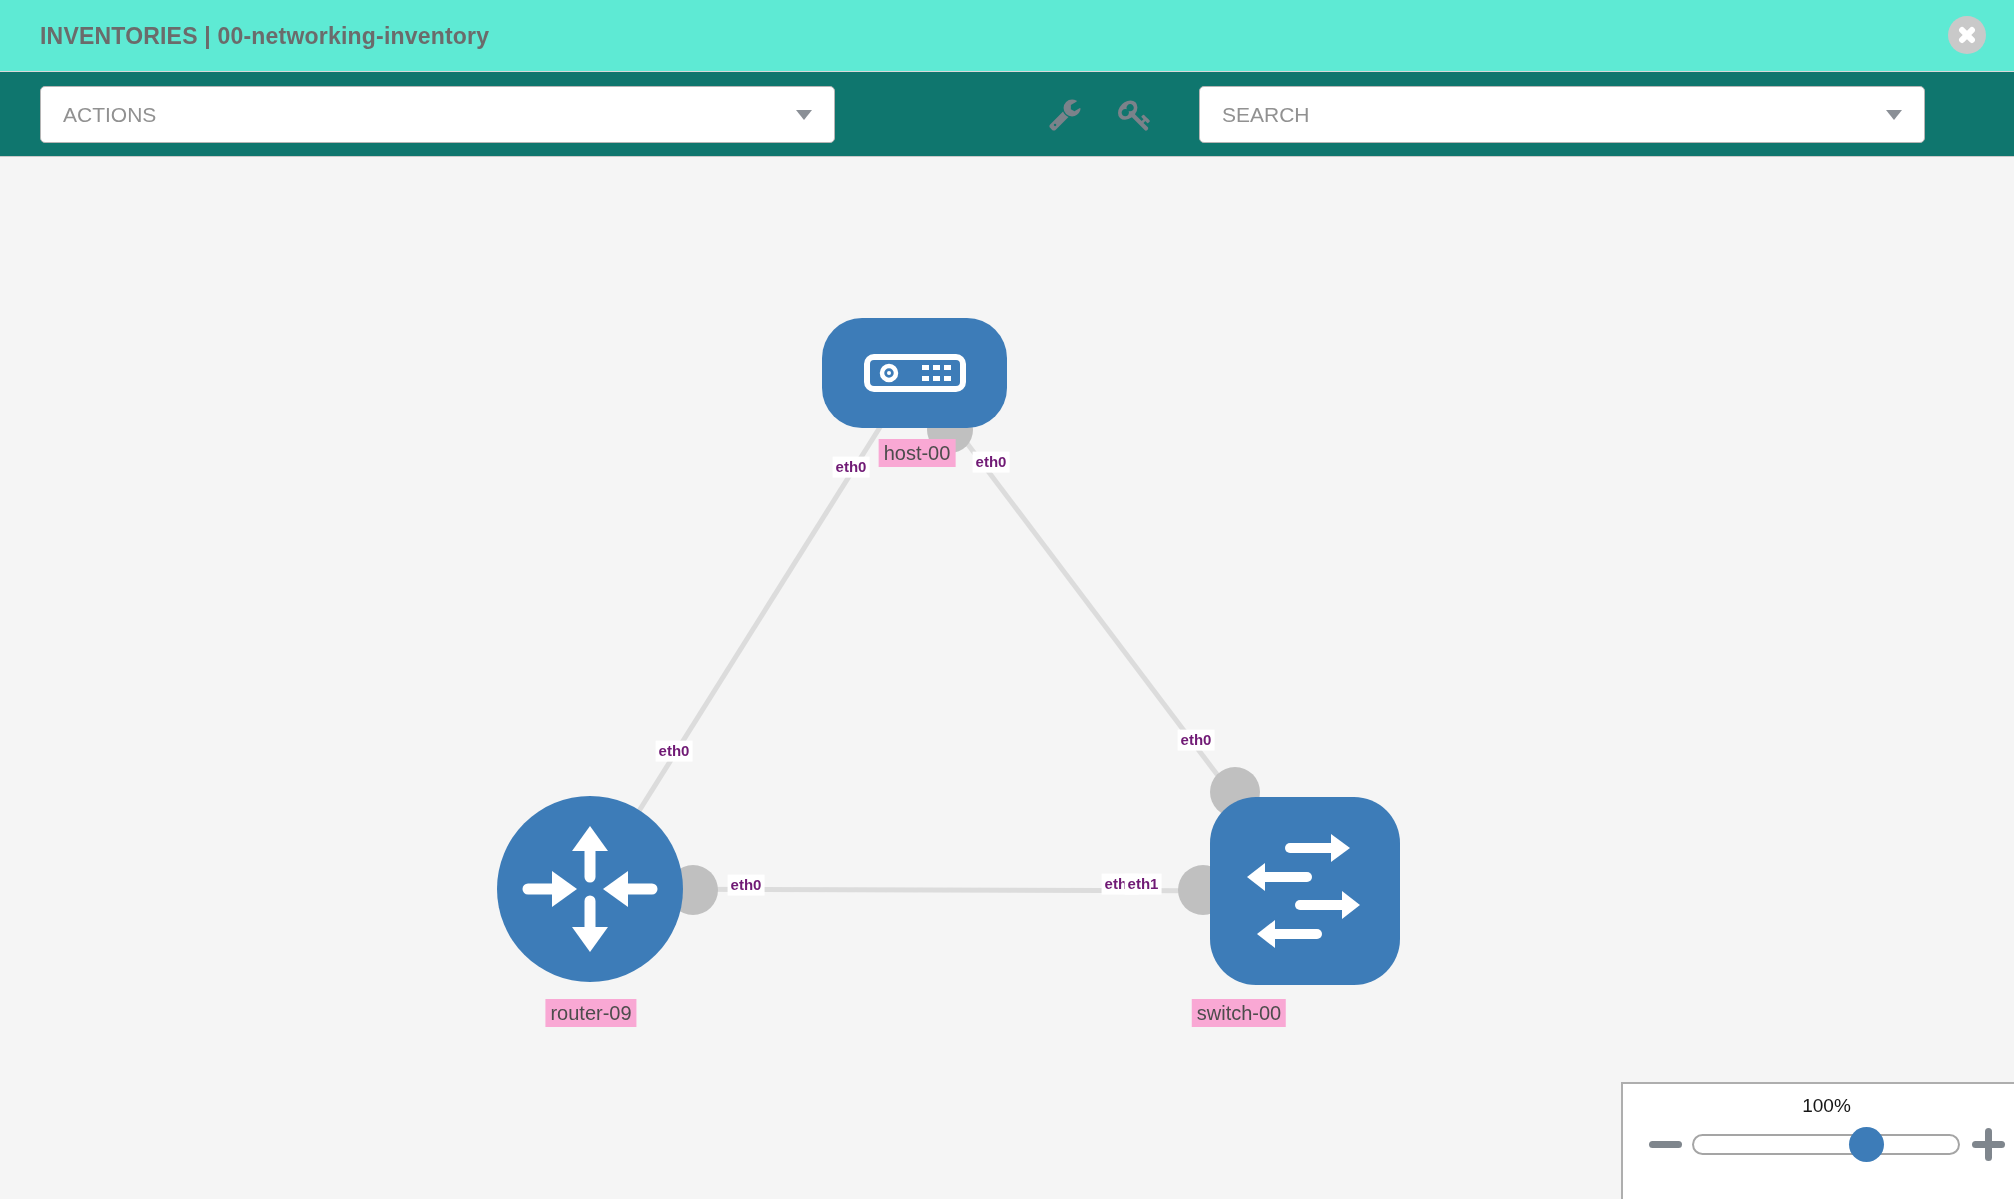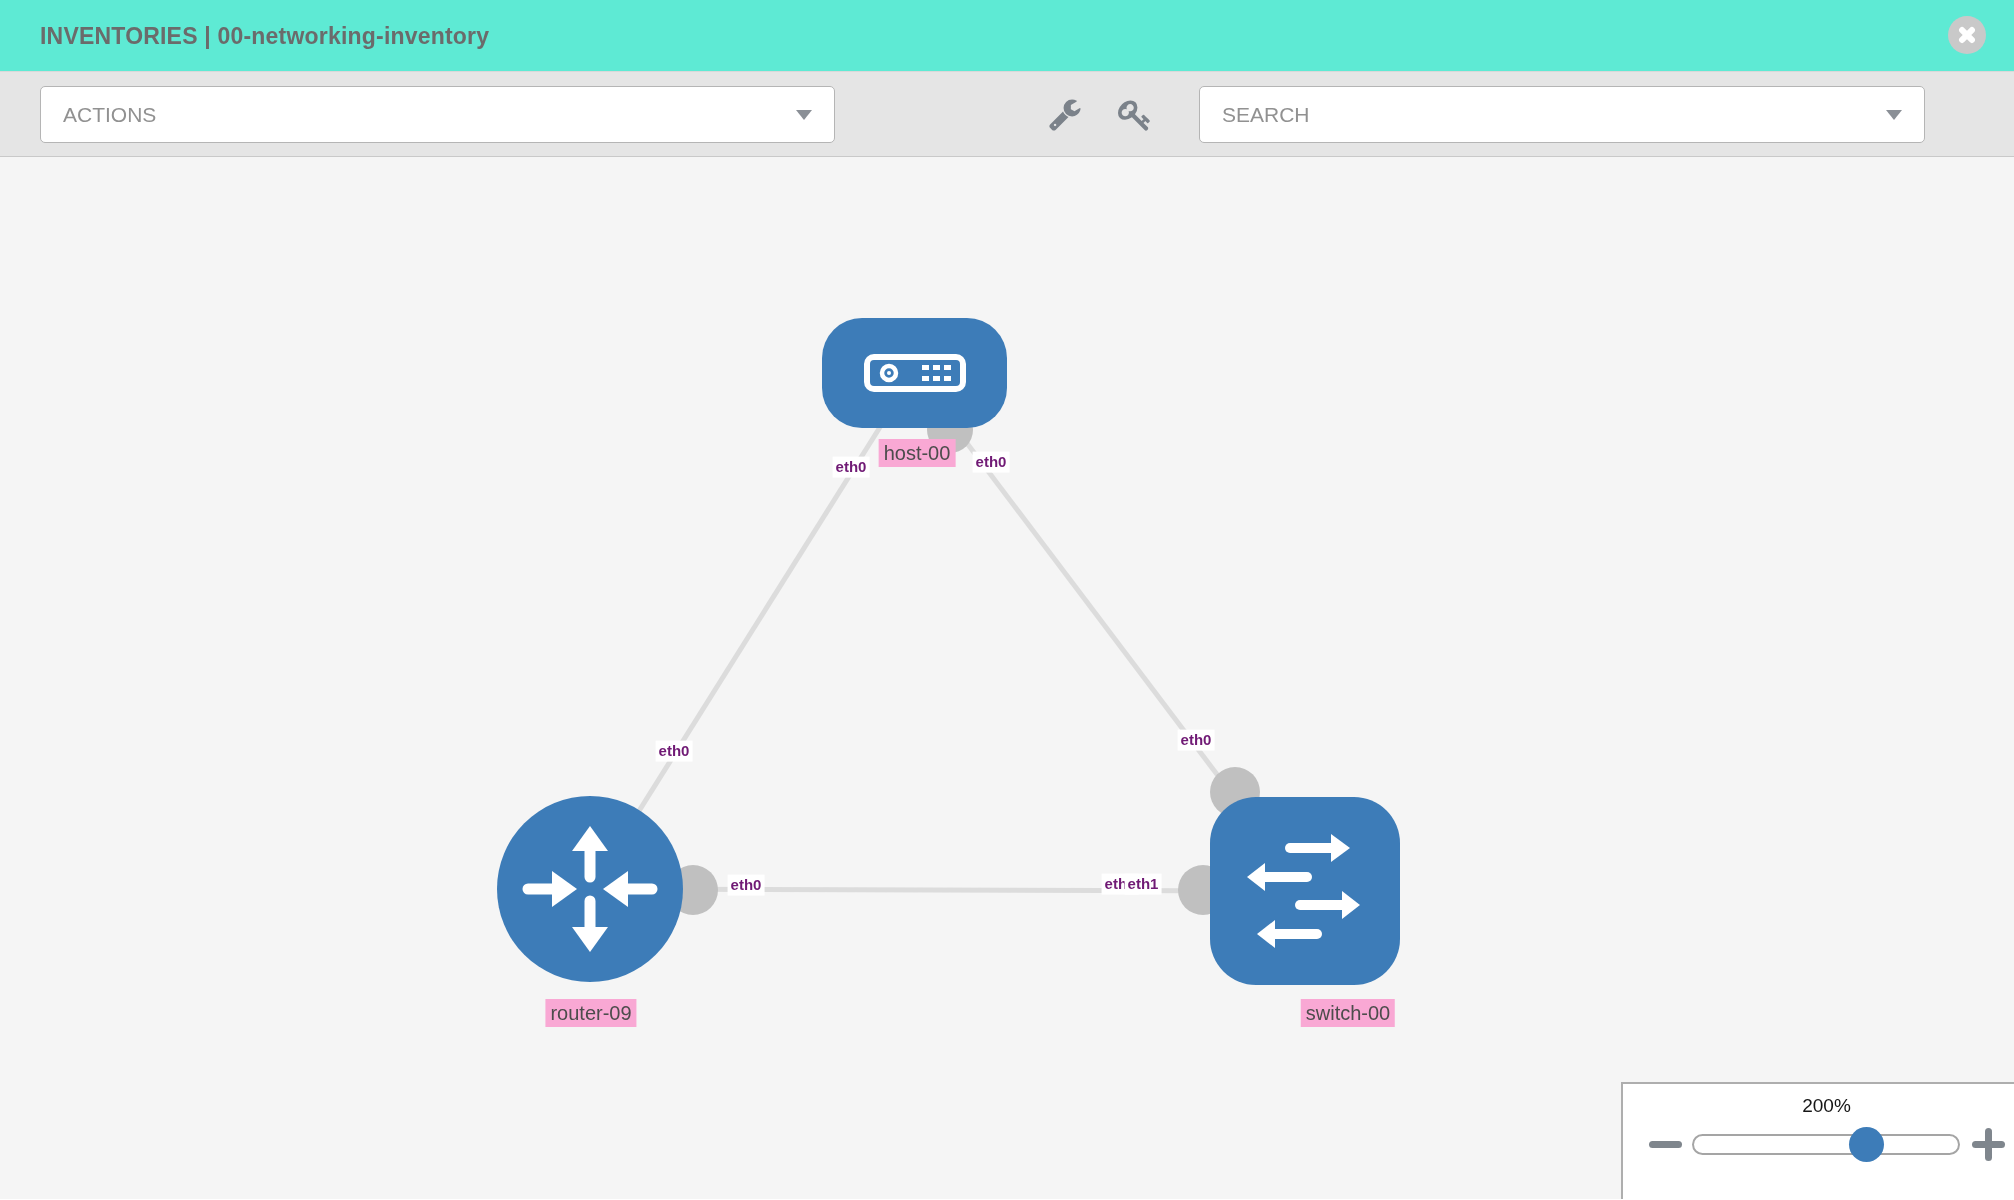--- a/index.html
+++ b/index.html
@@ -11,21 +11,21 @@
   .page-title { position:absolute; left:40px; top:50%; transform:translateY(-50%);
                 font-size:23px; font-weight:bold; color:#6b6b6b; letter-spacing:.2px; white-space:nowrap; }
   .close-btn { position:absolute; right:28px; top:16px; width:38px; height:38px;
                border-radius:50%; background:#c9c9c9; cursor:pointer; }
   .close-btn .xbar { position:absolute; left:50%; top:50%; width:20px; height:6px;
                      background:#fff; border-radius:3px; }
   .close-btn .xbar.a { transform:translate(-50%,-50%) rotate(45deg); }
   .close-btn .xbar.b { transform:translate(-50%,-50%) rotate(-45deg); }
 
   
-  .toolbar { position:relative; height:85px; background:#e5e5e5; border-bottom:1px solid #c9c9c9; }
+  .toolbar { position:relative; height:85px; background:#0f766e; border-bottom:1px solid #c9c9c9; }
   .dropdown { position:absolute; top:14px; height:57px; background:#fff;
               border:1px solid #b5b5b5; border-radius:5px; display:flex; align-items:center;
               padding:0 22px; font-size:21px; color:#919191; cursor:pointer; }
   .dd-actions { left:40px;  width:795px; }
   .dd-search  { left:1199px; width:726px;text-align:right; }
   .caret { position:absolute; right:22px; top:50%; margin-top:-5px; width:0; height:0;
            border-left:8px solid transparent; border-right:8px solid transparent;
            border-top:10px solid #8a8f96; }
   .tool-btn { position:absolute; width:34px; height:34px; cursor:pointer; }
   .tool-wrench { left:1049px; top:25px; }
@@ -142,23 +142,23 @@
 
 <div class="if-label" style="left: 851px; top: 310px;">eth0</div>
     <div class="if-label" style="left: 991px; top: 305px;">eth0</div>
     <div class="if-label" style="left: 674px; top: 594px;">eth0</div>
     <div class="if-label" style="left: 1196px; top: 583px;">eth0</div>
     <div class="if-label" style="left: 746px; top: 728px;">eth0</div>
     <div class="if-label" style="left: 1120px; top: 727px;">eth0</div>
     <div class="if-label" style="left: 1143px; top: 727px; text-align: right;">eth1</div>
     <div class="node-label" style="left: 917px; top: 296px;">host-00</div>
     <div class="node-label" style="left: 591px; top: 856px;">router-09</div>
-    <div class="node-label" style="left: 1348px; top: 856px;">switch-00</div>
+    <div class="node-label" style="left: 1239px; top: 856px;">switch-00</div>
     <div class="zoom-panel">
-    <div class="zoom-value">200%</div>
+    <div class="zoom-value">100%</div>
     <span class="zbar zoom-minus"></span>
     <div class="slider-track">
       <div class="slider-thumb"></div>
     </div>
     <span class="zbar zoom-plus-h"></span>
     <span class="zbar zoom-plus-v"></span>
     <span class="zoom-plus-hit"></span>
   </div>
   </div>
 

